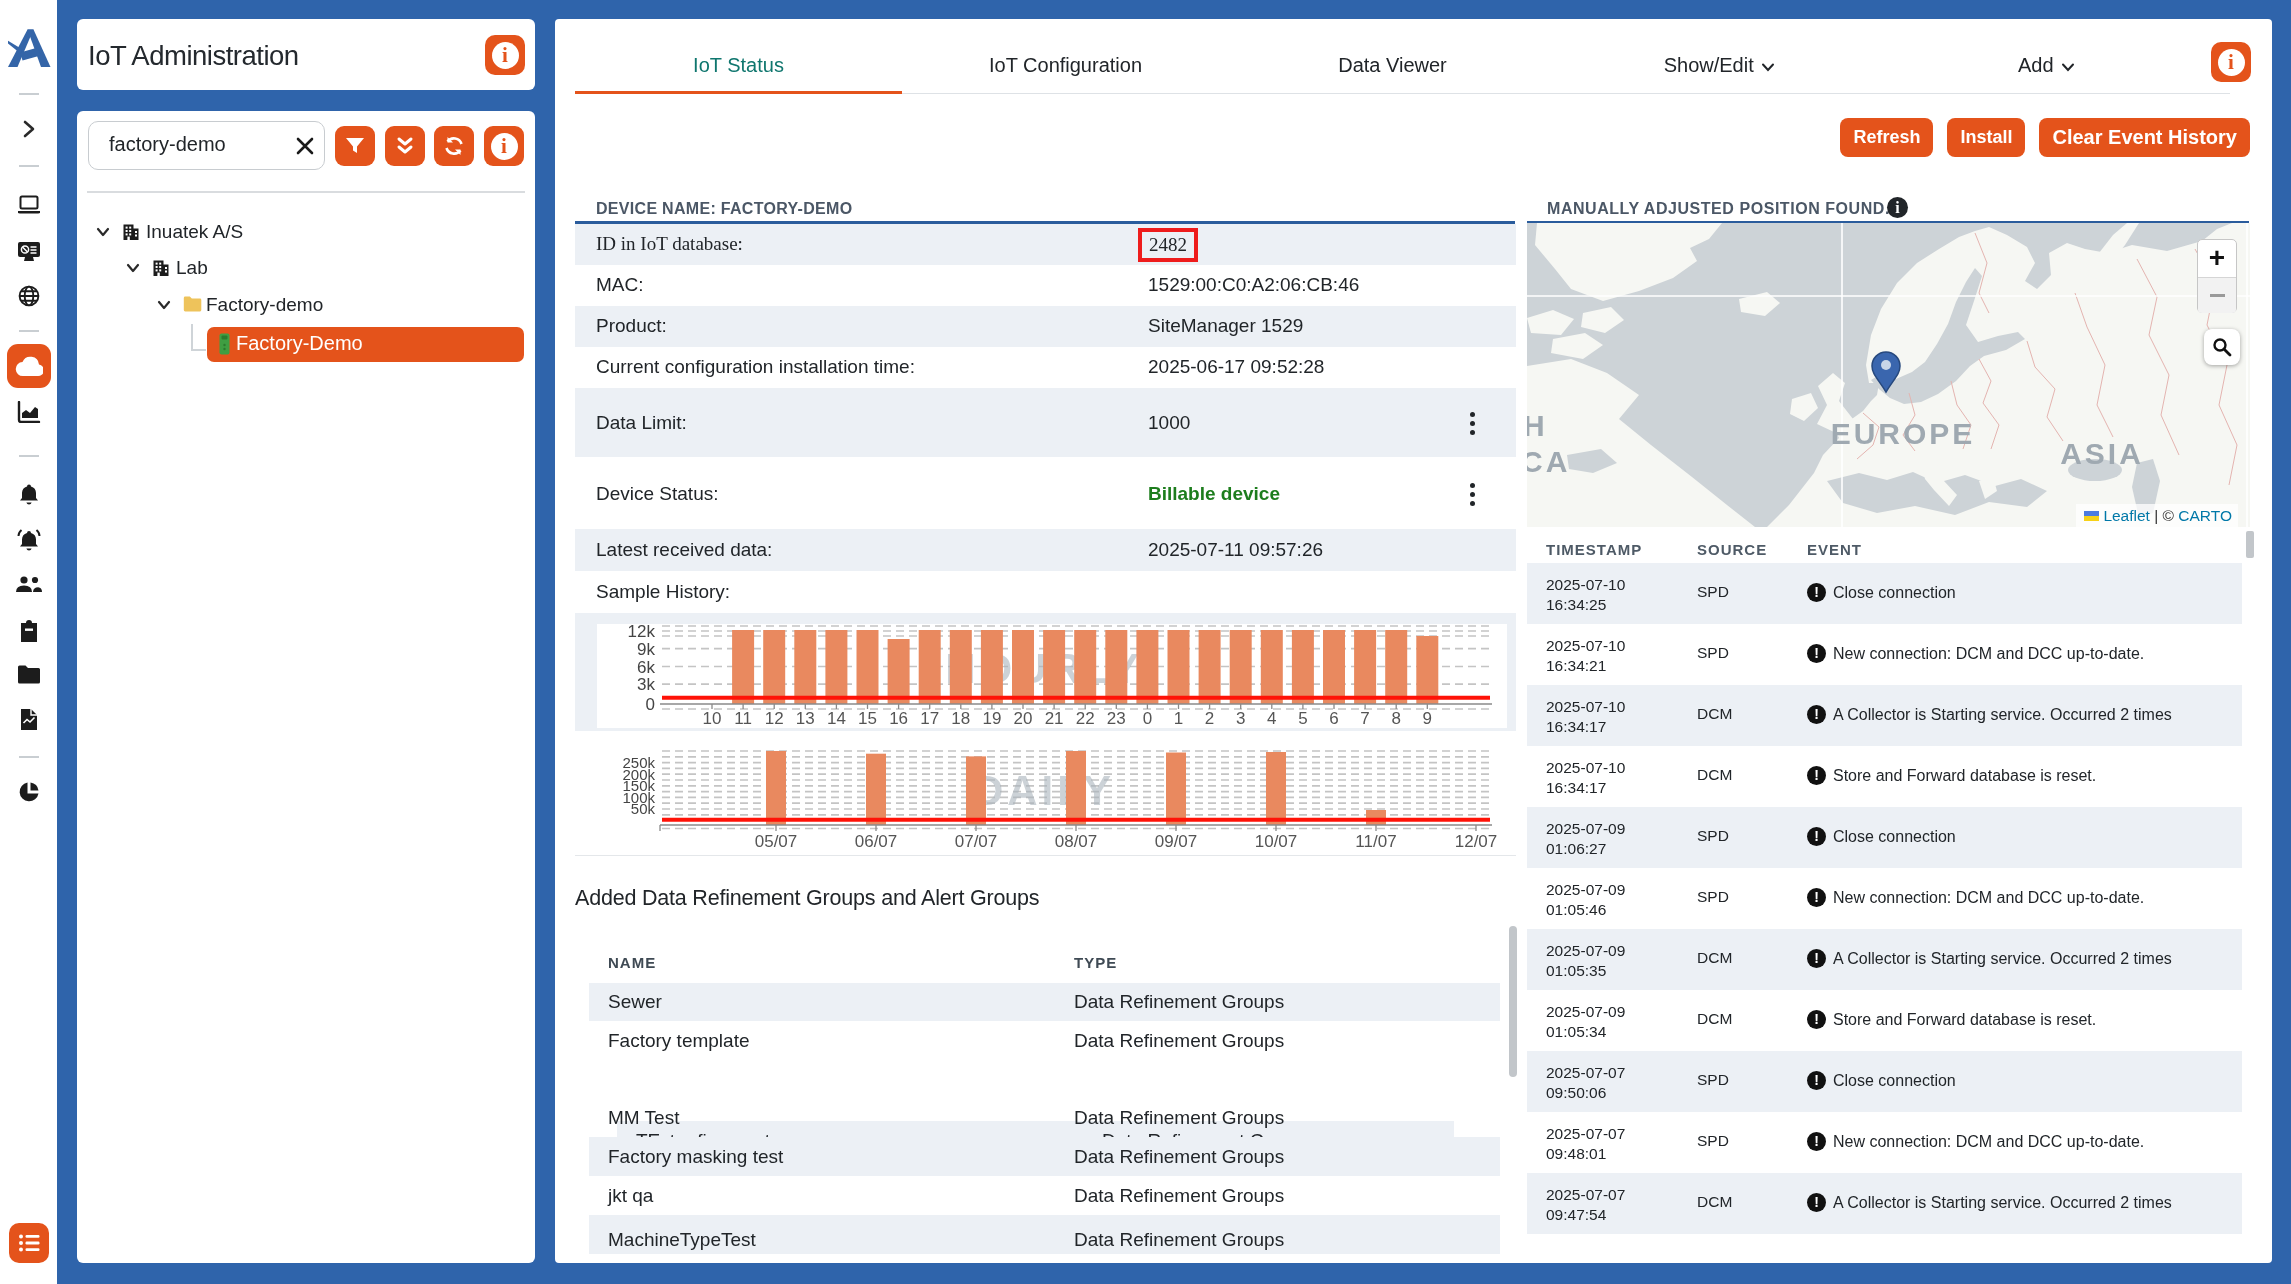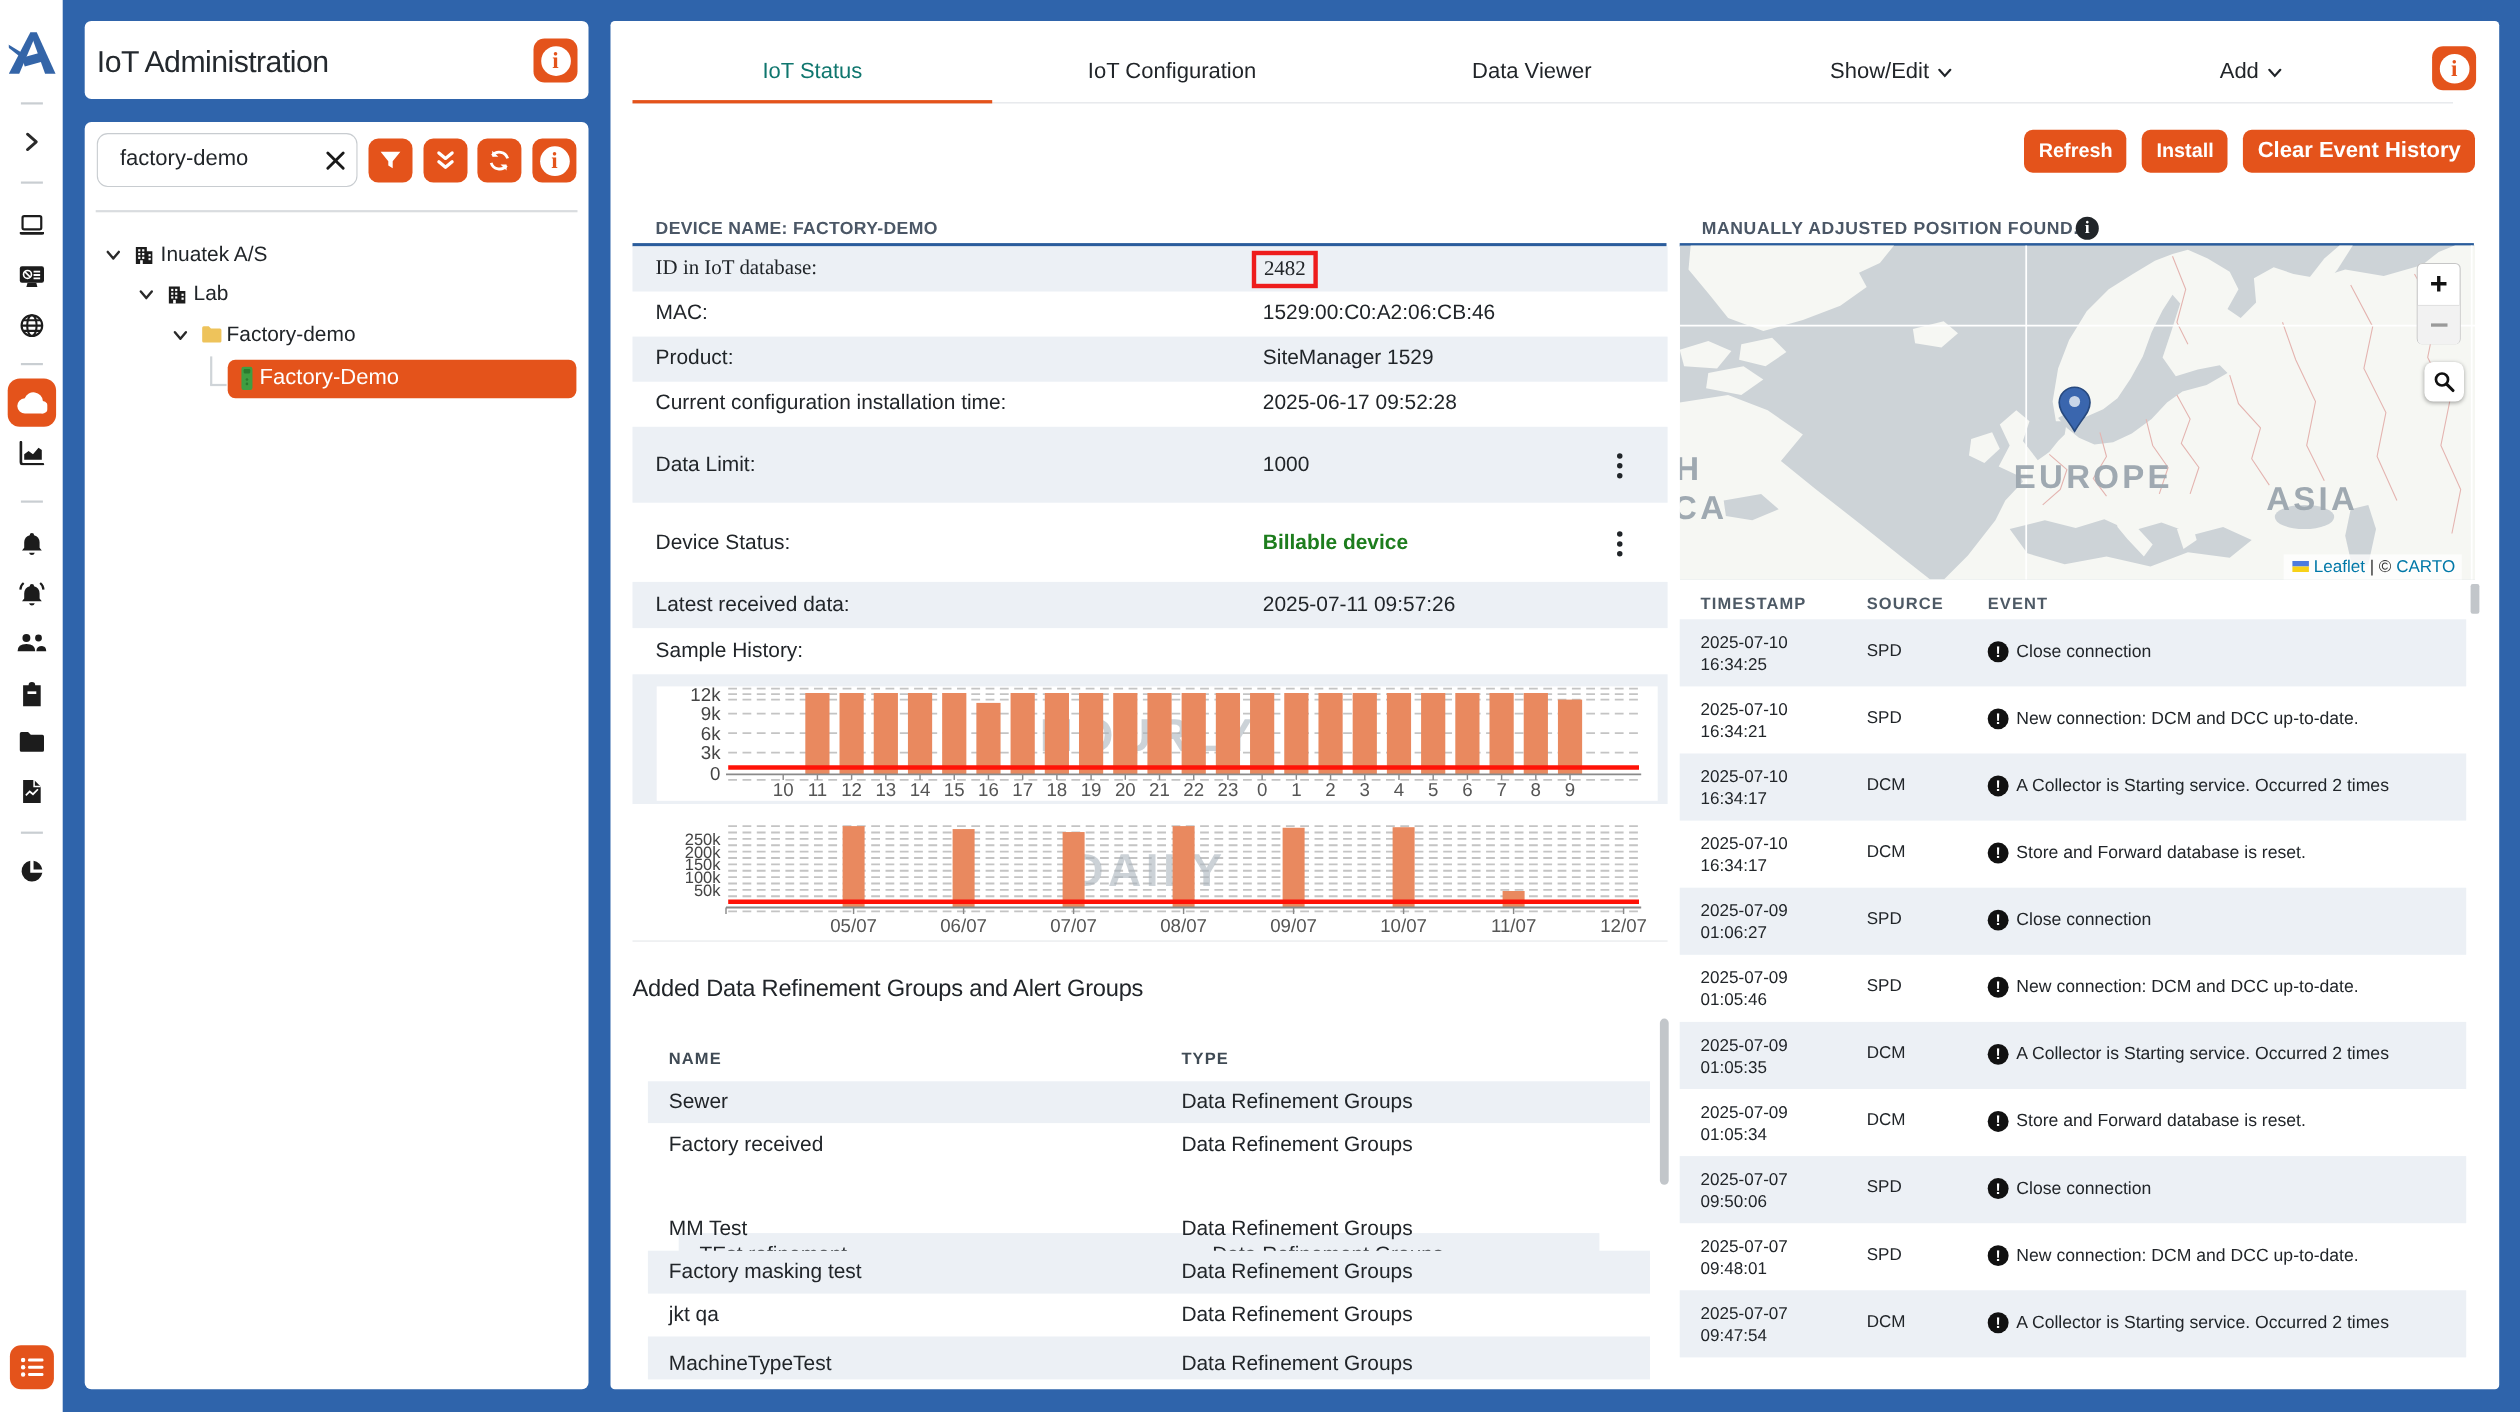--- a/index.html
+++ b/index.html
@@ -432,21 +432,21 @@
     </div>
     <div class="abs" style="left:20px;top:836px;width:941px;height:1px;background:#e4e7ea;"></div>
     <div class="abs" style="left:20px;top:867px;font-size:21.5px;letter-spacing:-0.2px;">Added Data Refinement Groups and Alert Groups</div>
     <div class="abs" style="left:53px;top:935px;font-size:15px;font-weight:bold;letter-spacing:1px;color:#3f4a54;">NAME</div>
     <div class="abs" style="left:519px;top:935px;font-size:15px;font-weight:bold;letter-spacing:1px;color:#3f4a54;">TYPE</div>
     <div class="abs light" style="left:34px;top:964px;width:911px;height:38px;">
       <div class="abs" style="left:19px;top:8px;font-size:19px;">Sewer</div>
       <div class="abs" style="left:485px;top:8px;font-size:19px;">Data Refinement Groups</div>
     </div>
     <div class="abs" style="left:34px;top:1002px;width:911px;height:39px;">
-      <div class="abs" style="left:19px;top:9px;font-size:19px;">Factory received</div>
+      <div class="abs" style="left:19px;top:9px;font-size:19px;">Factory template</div>
       <div class="abs" style="left:485px;top:9px;font-size:19px;">Data Refinement Groups</div>
     </div>
     <div class="abs light" style="left:34px;top:1102px;width:837px;height:39px;margin-left:28px;">
       <div class="abs" style="left:19px;top:9px;font-size:19px;">TEst refinement</div>
       <div class="abs" style="left:485px;top:9px;font-size:19px;">Data Refinement Groups</div>
     </div>
     <div class="abs" style="left:34px;top:1080px;width:911px;height:38px;">
       <div class="abs" style="left:19px;top:8px;font-size:19px;">MM Test</div>
       <div class="abs" style="left:485px;top:8px;font-size:19px;">Data Refinement Groups</div>
     </div>

